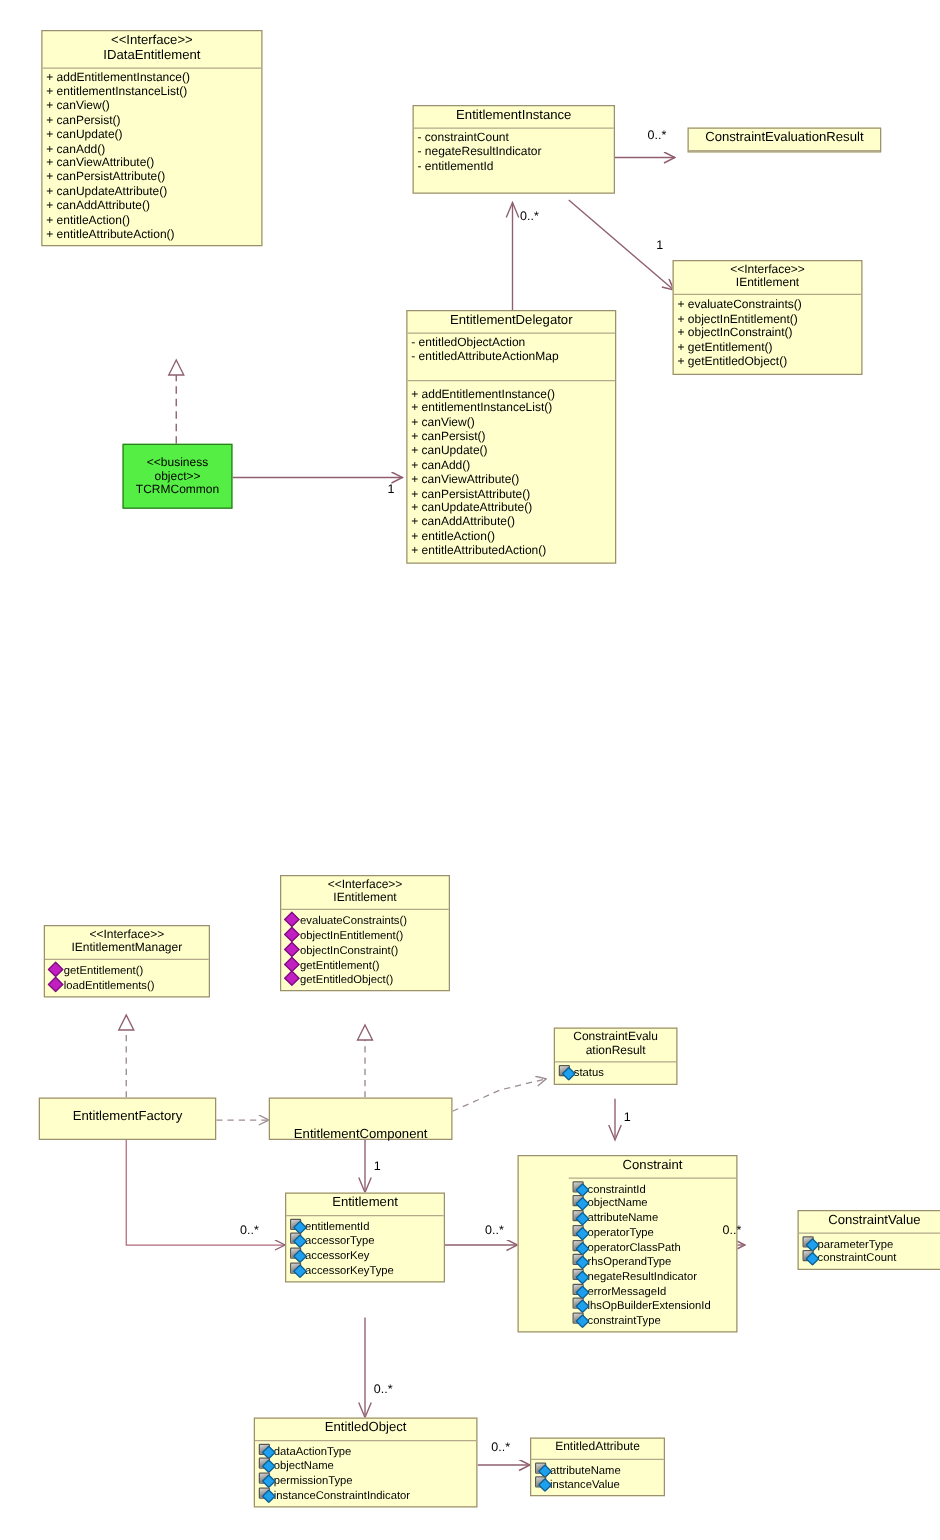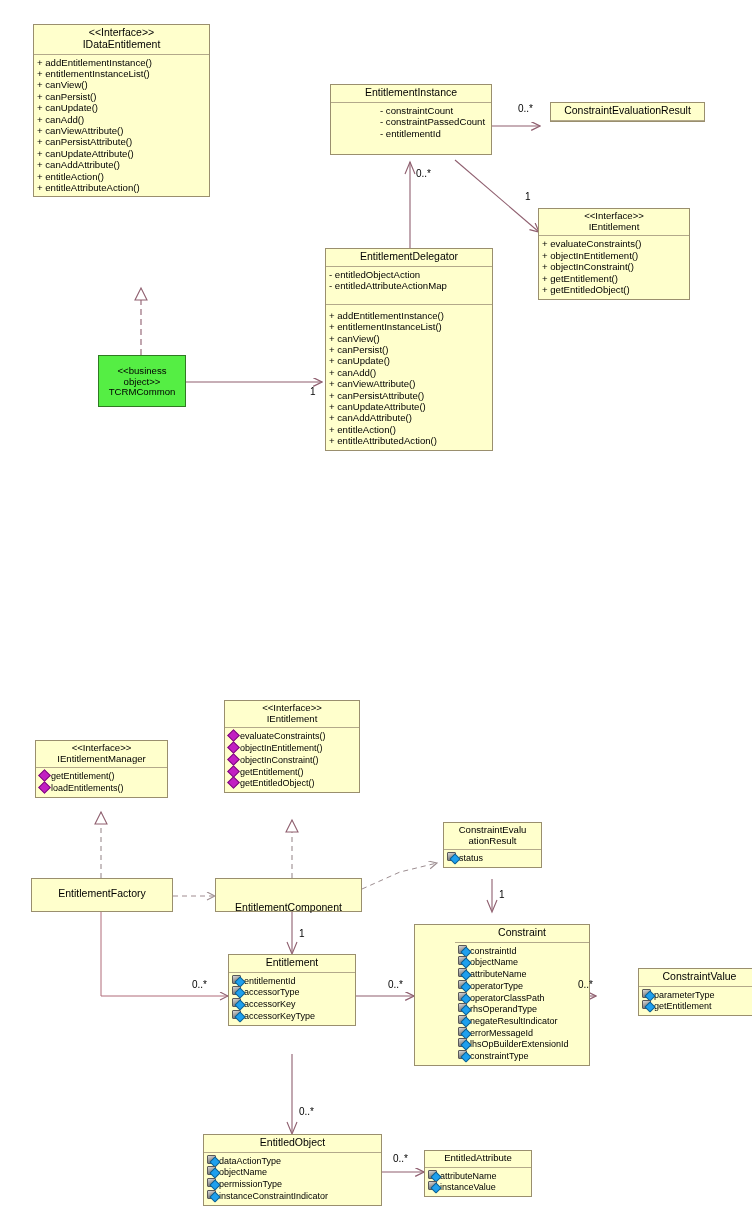--- a/index.html
+++ b/index.html
@@ -206,23 +206,23 @@
       <span class="stereo">&lt;&lt;business object&gt;&gt;</span>
       <span class="cname">TCRMCommon</span>
     </div>
   </div>
 
   <div class="uml" style="left:330px;top:84px;width:162px;">
     <div class="hdr fs10">
       <span class="cname">EntitlementInstance</span>
     </div>
     <div class="sep"></div>
-    <div class="comp fs9" style="min-height:46px;margin-left:46px;">
+    <div class="comp fs9" style="min-height:46px;">
       <div class="row">- constraintCount</div>
-      <div class="row">- constraintPassedCount</div>
+      <div class="row">- negateResultIndicator</div>
       <div class="row">- entitlementId</div>
     </div>
   </div>
 
   <div class="uml" style="left:550px;top:102px;width:155px;">
     <div class="hdr fs10">
       <span class="cname">ConstraintEvaluationResult</span>
     </div>
     <div class="sep"></div>
   </div>
@@ -342,21 +342,21 @@
     </div>
   </div>
 
   <div class="uml" style="left:598px;top:968px;width:123px;margin-left:40px;">
     <div class="hdr fs10">
       <span class="cname">ConstraintValue</span>
     </div>
     <div class="sep"></div>
     <div class="comp fs85">
       <div class="row"><span class="micon field"></span><span>parameterType</span></div>
-      <div class="row"><span class="micon field"></span><span>getEntitlement</span></div>
+      <div class="row"><span class="micon field"></span><span>constraintCount</span></div>
     </div>
   </div>
 
   <div class="uml" style="left:228px;top:954px;width:128px;">
     <div class="hdr fs10">
       <span class="cname">Entitlement</span>
     </div>
     <div class="sep"></div>
     <div class="comp fs85">
       <div class="row"><span class="micon field"></span><span>entitlementId</span></div>

